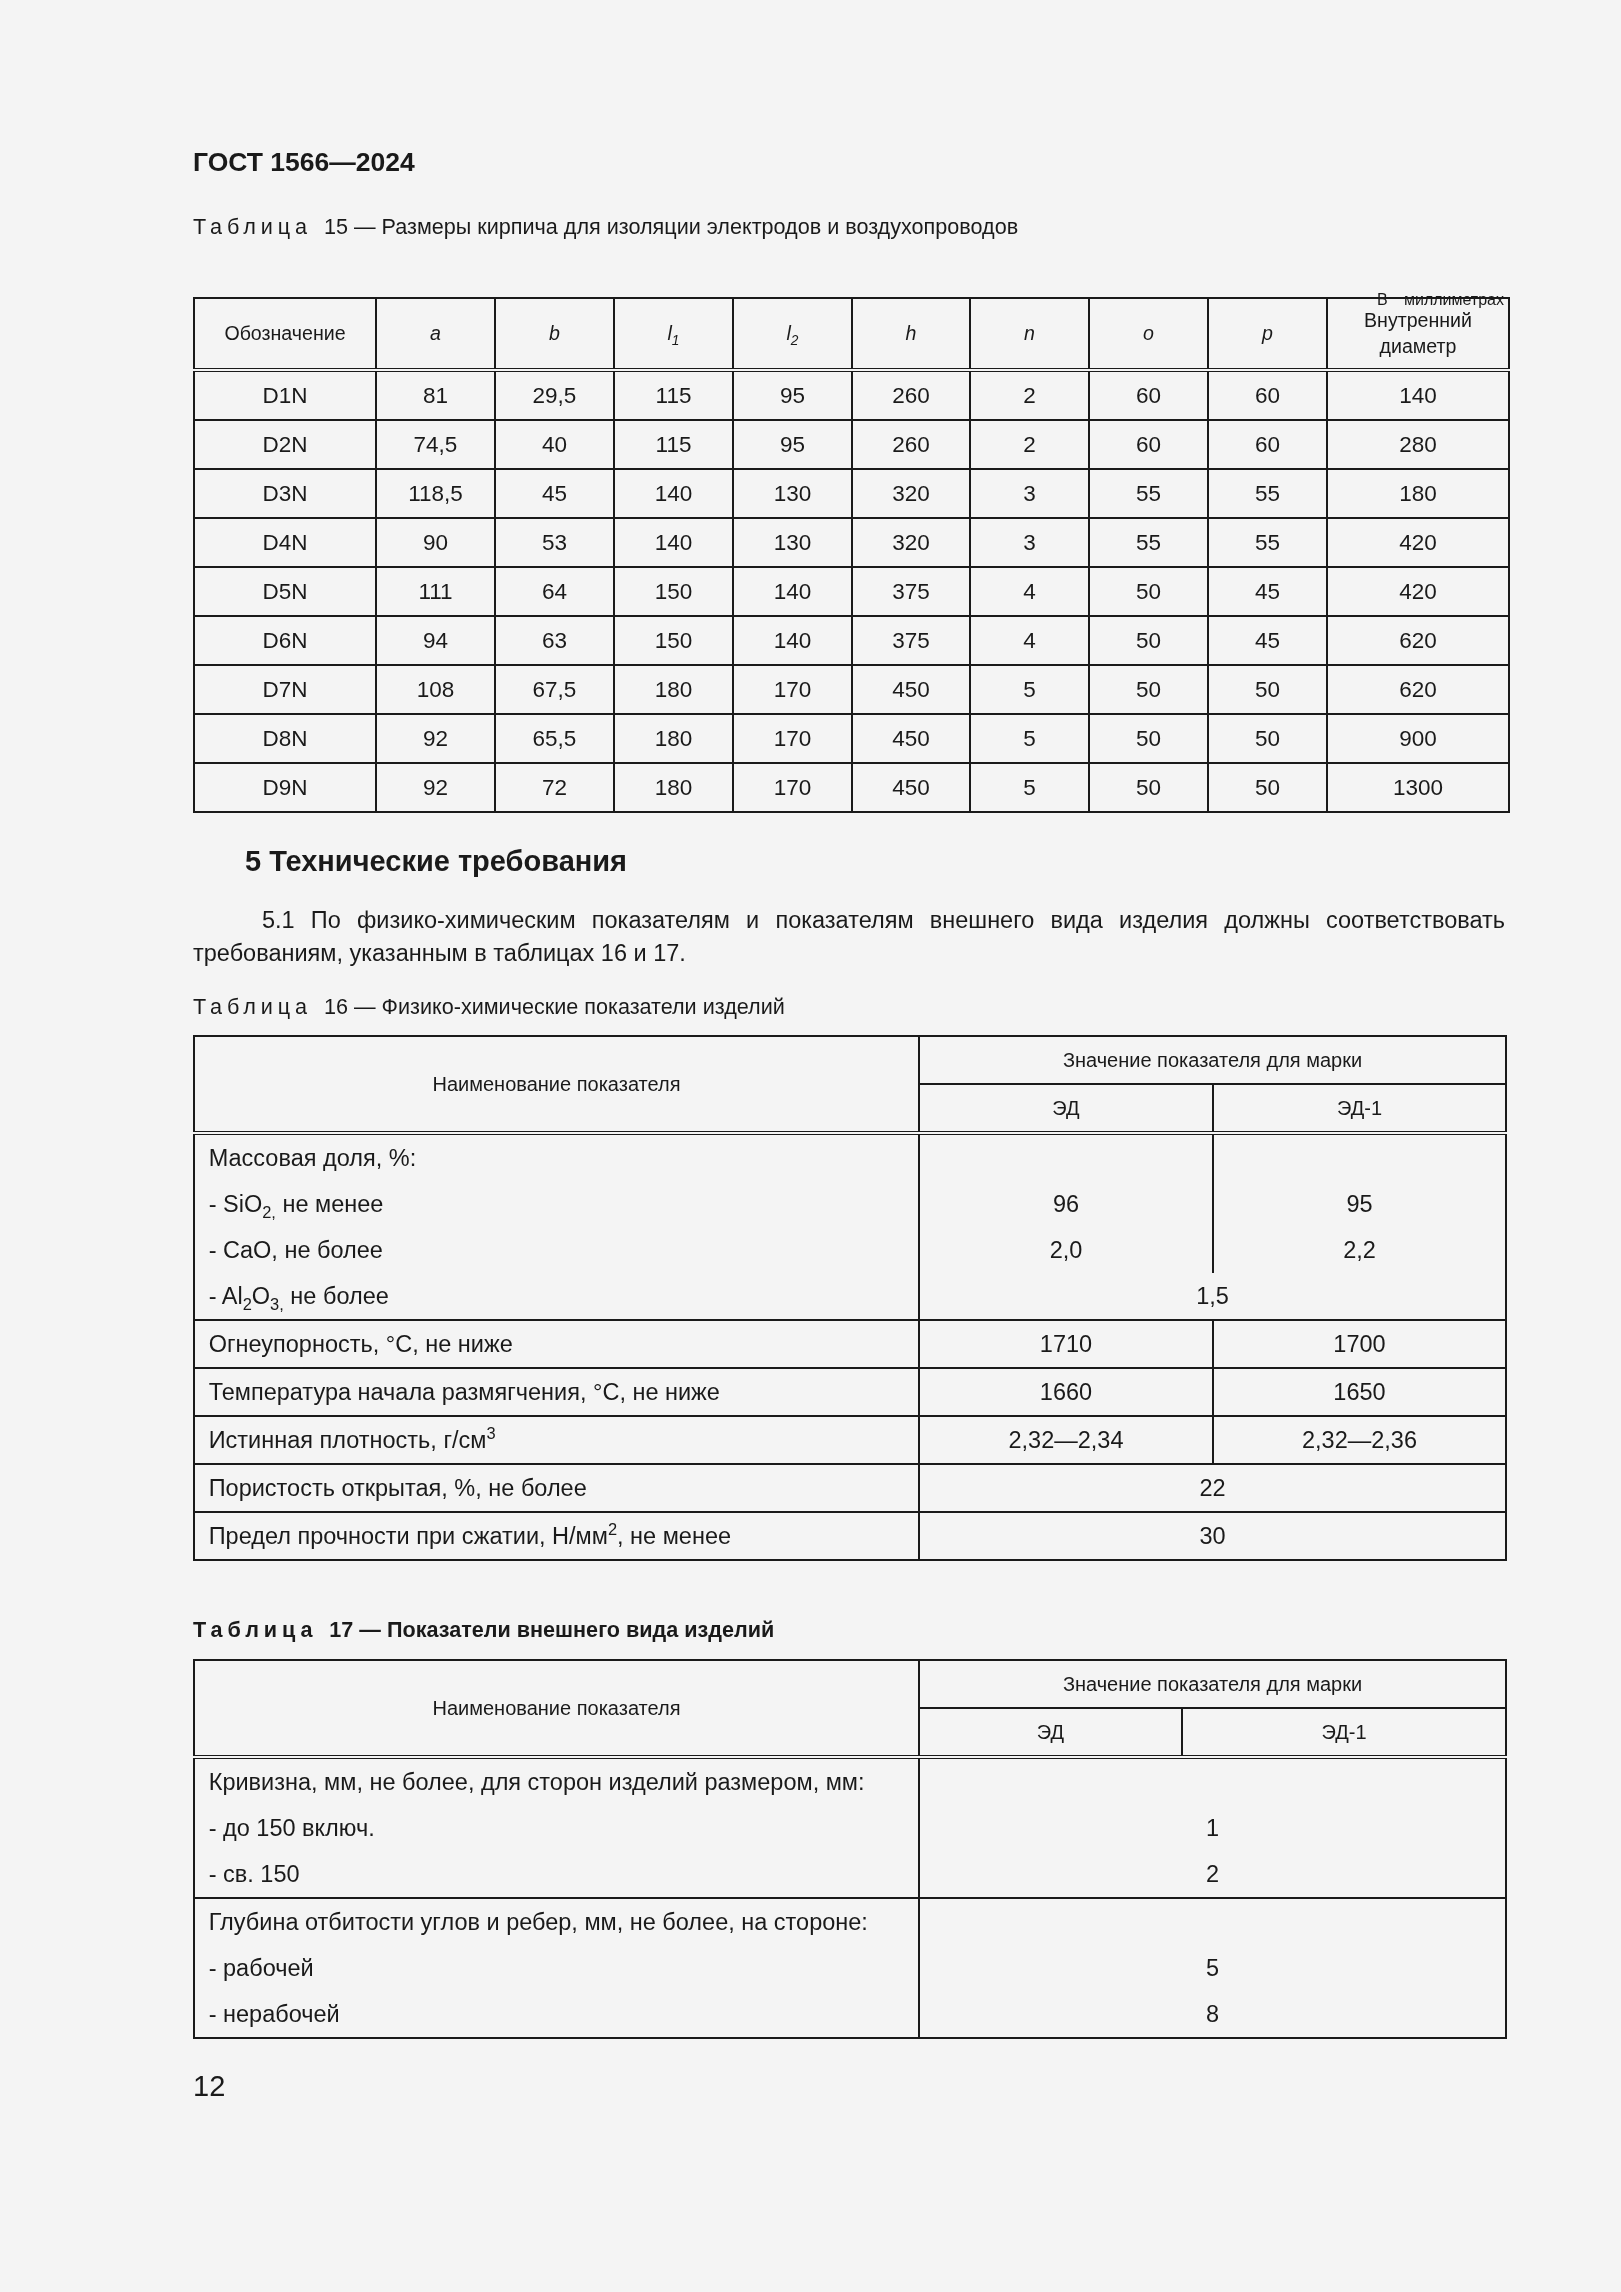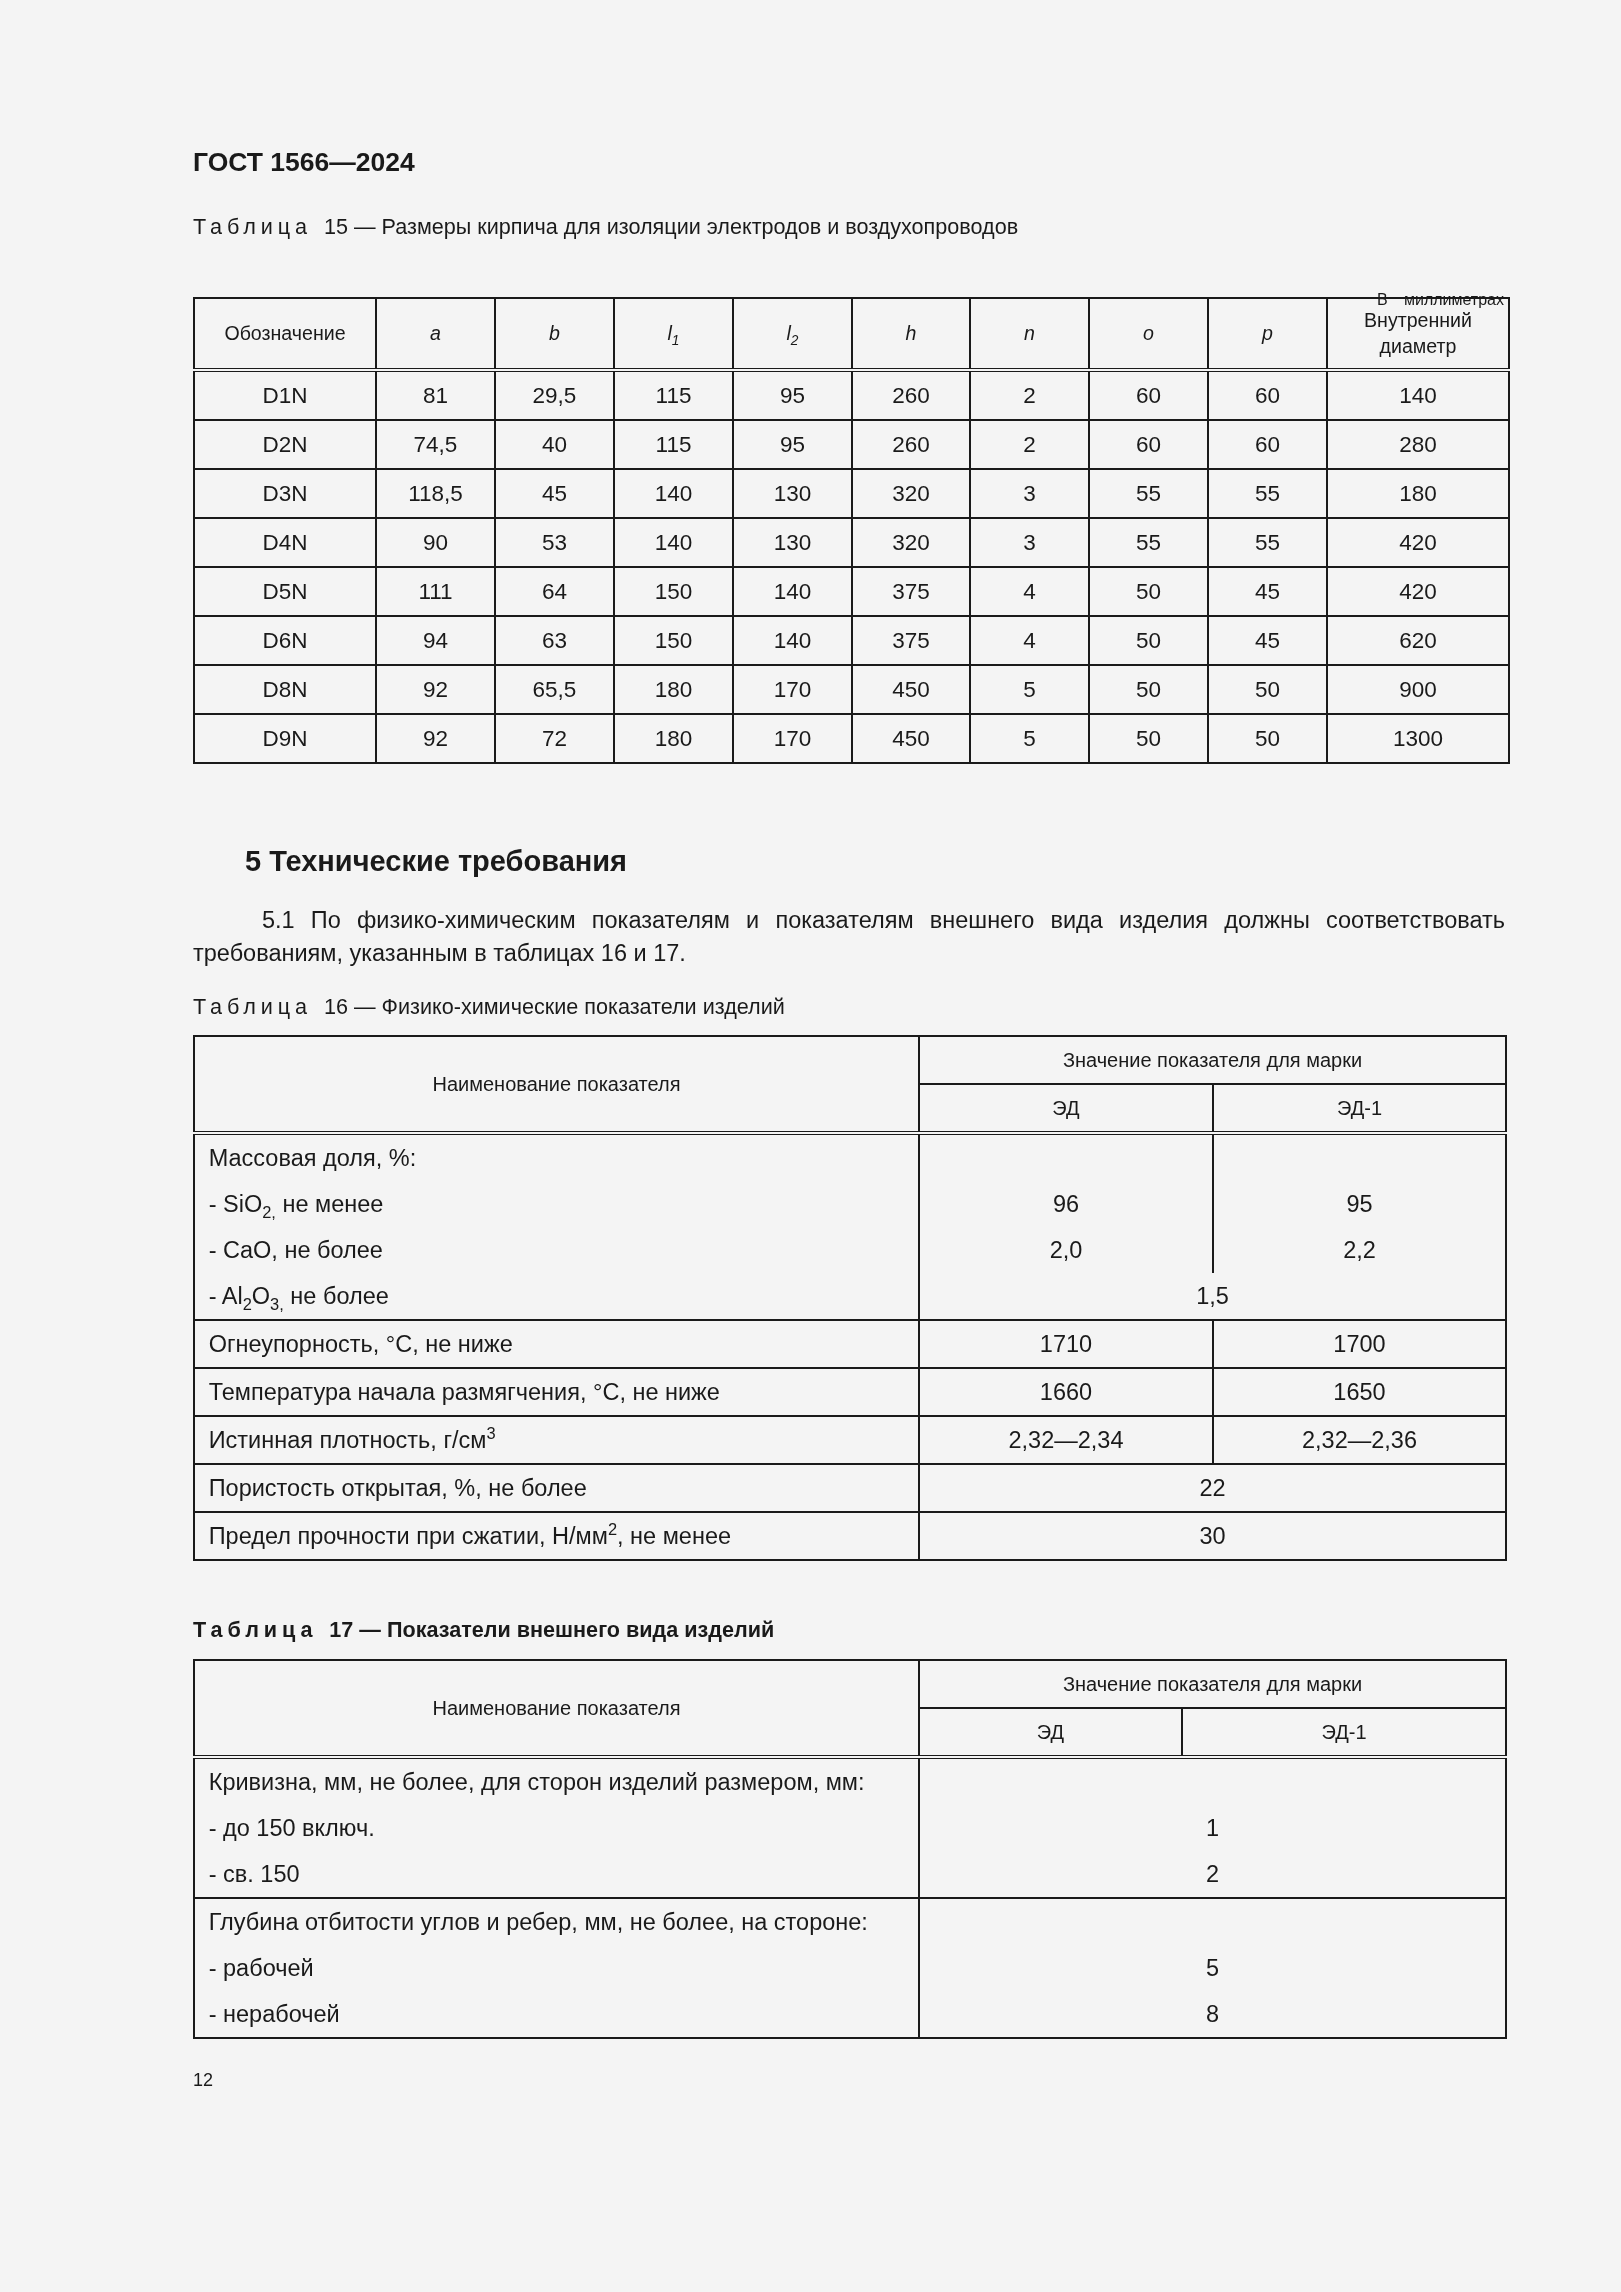--- a/index.html
+++ b/index.html
@@ -21,21 +21,21 @@
   .para{left:193px;top:904px;width:1312px;font-size:23.5px;line-height:33px;text-align:justify;text-indent:69px;}
   .t16,.t17{left:193px;width:1312px;font-size:23.5px;}
   .t16{top:1035px;}
   .t17{top:1659px;}
   .t16 td,.t17 td{height:46px;}
   .th{font-size:20px;}
   tr.hb td{border-bottom:4.9px double #1a1a1a;}
   td.l{text-align:left;padding-left:13.7px;}
   .noB{border-bottom:none !important;}
   .noT{border-top:none !important;}
-  .pg{left:193px;top:2070px;font-size:18px;}
+  .pg{left:193px;top:2070px;font-size:29px;}
 </style>
 </head>
 <body>
 
 <div class="abs hdr">ГОСТ 1566—2024</div>
 
 <div class="abs cap" style="left:193px;top:214px;">
   <span class="sp">Таблица</span>&nbsp;
   <span>15 — Размеры кирпича для изоляции электродов и воздухопроводов</span>
 </div>
@@ -135,20 +135,32 @@
         <td>63</td>
         <td>150</td>
         <td>140</td>
         <td>375</td>
         <td>4</td>
         <td>50</td>
         <td>45</td>
         <td>620</td>
       </tr>
       <tr>
+        <td>D7N</td>
+        <td>108</td>
+        <td>67,5</td>
+        <td>180</td>
+        <td>170</td>
+        <td>450</td>
+        <td>5</td>
+        <td>50</td>
+        <td>50</td>
+        <td>620</td>
+      </tr>
+      <tr>
         <td>D8N</td>
         <td>92</td>
         <td>65,5</td>
         <td>180</td>
         <td>170</td>
         <td>450</td>
         <td>5</td>
         <td>50</td>
         <td>50</td>
         <td>900</td>

